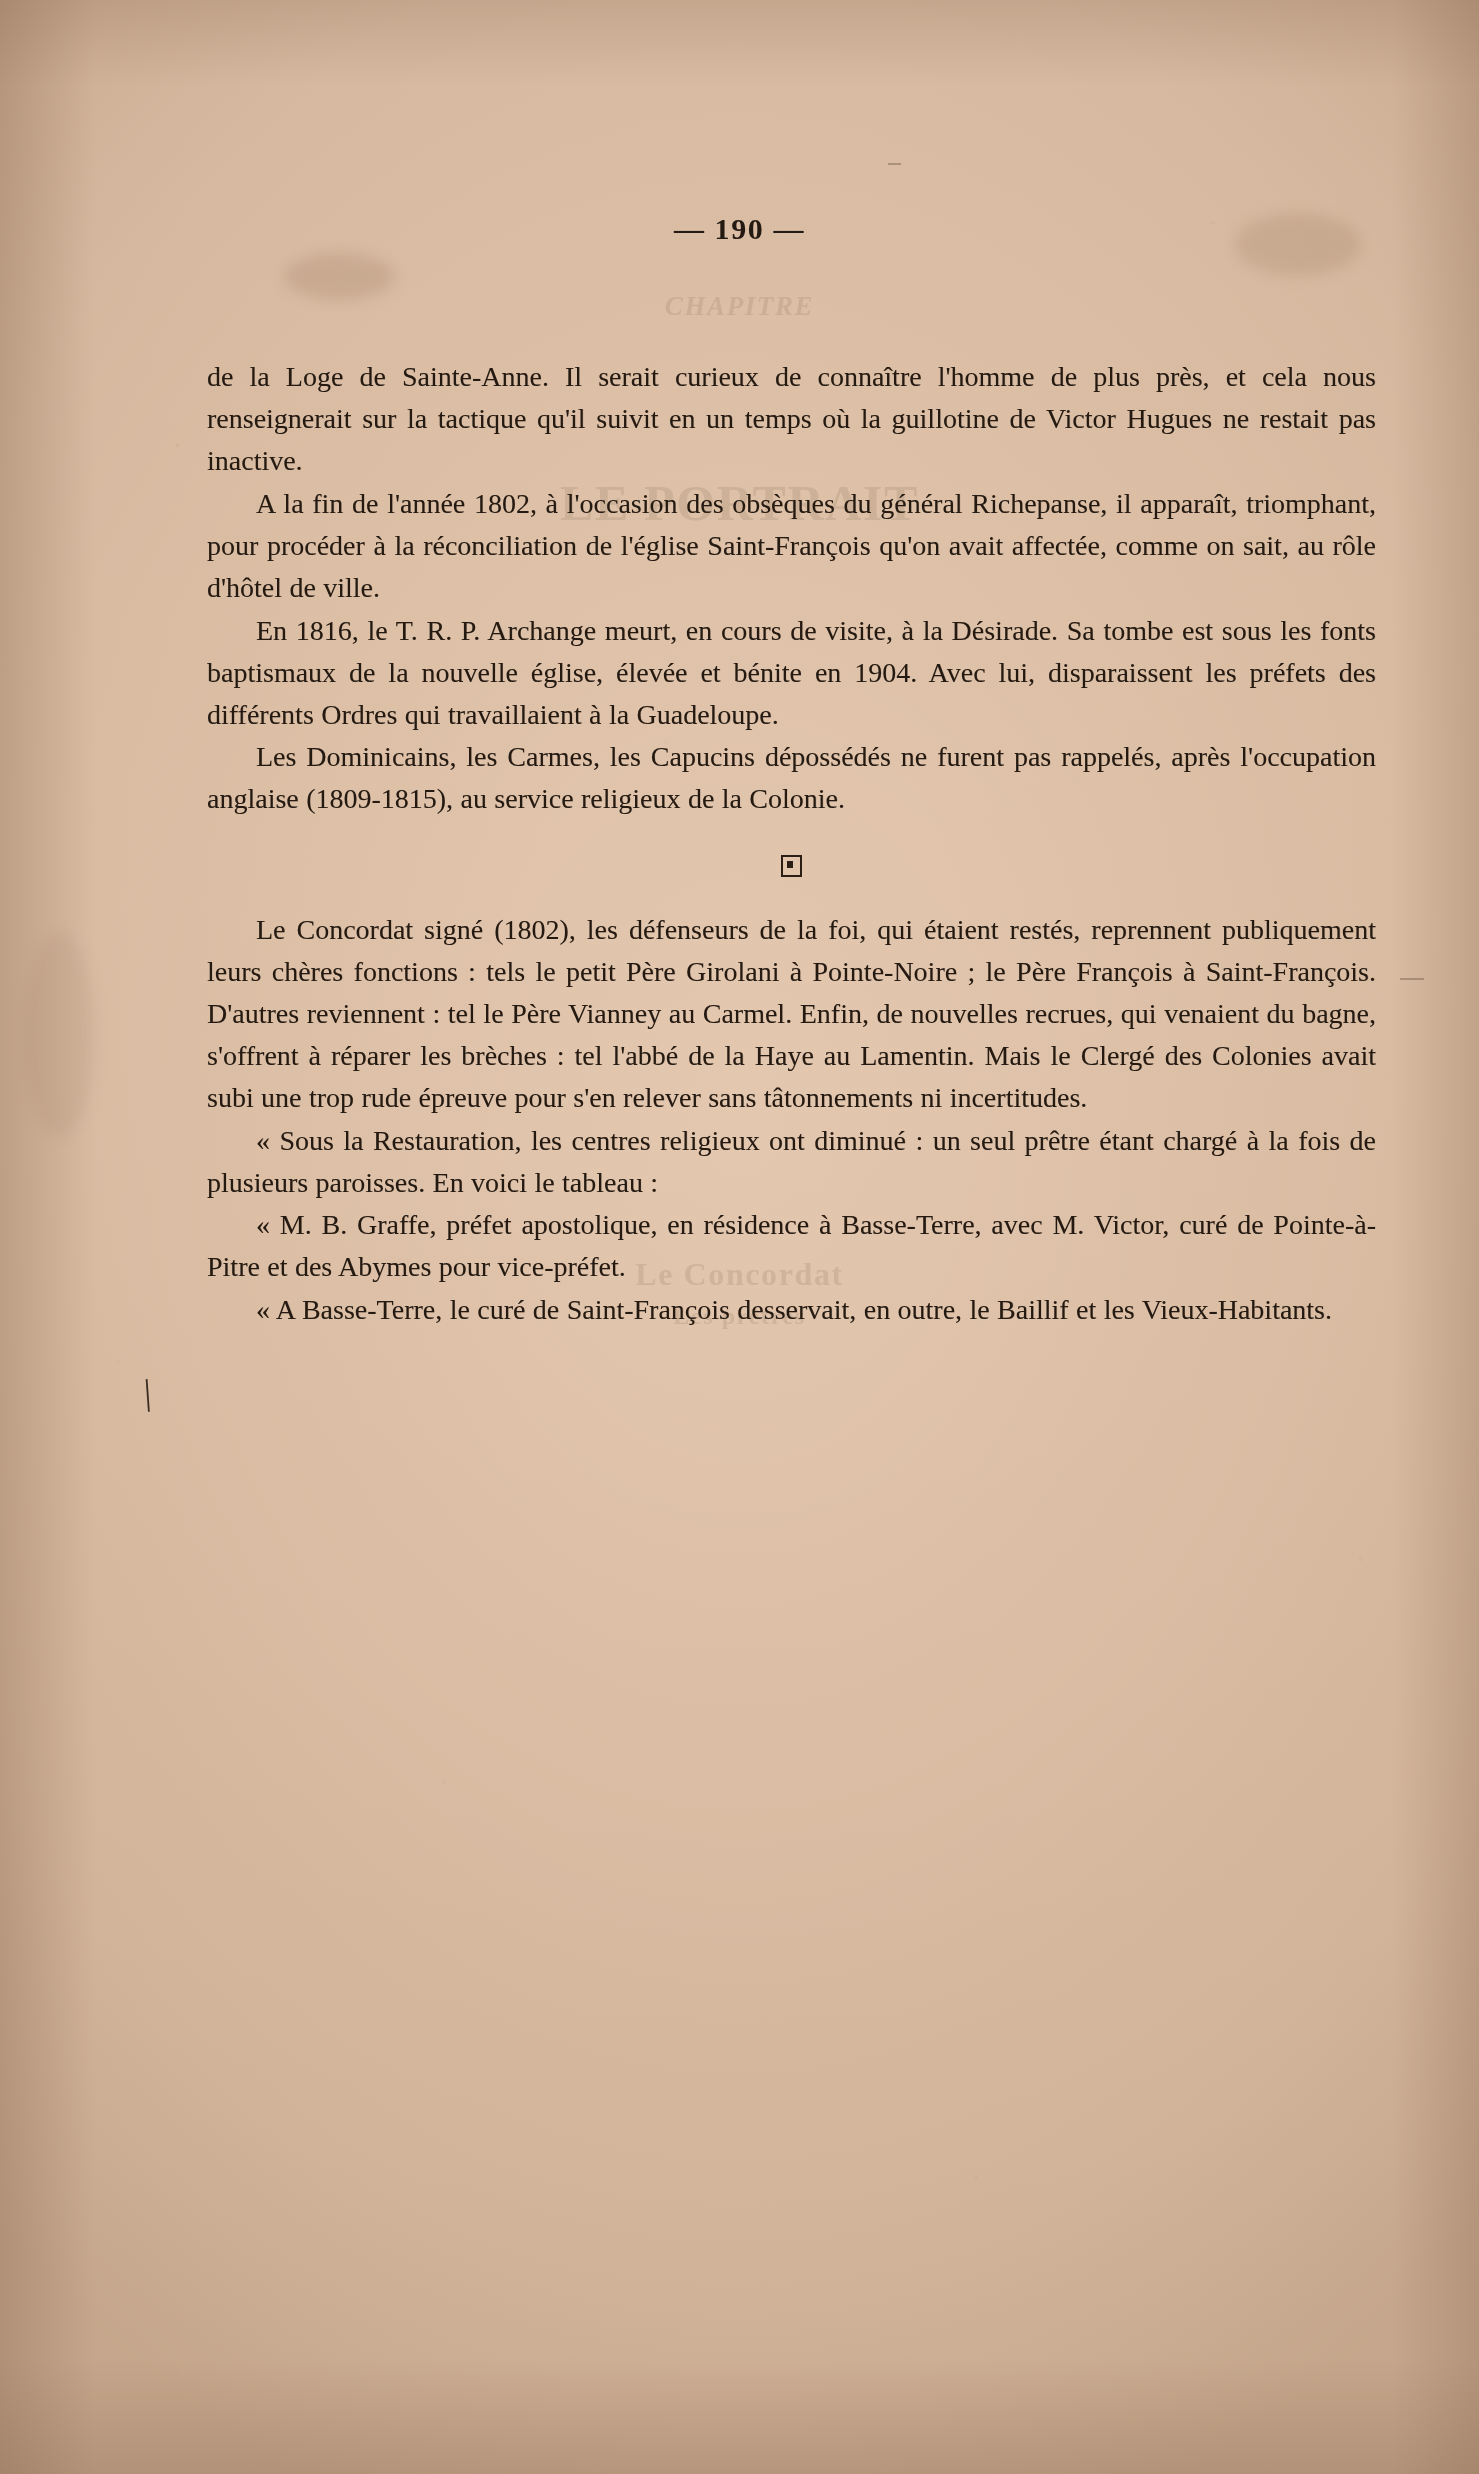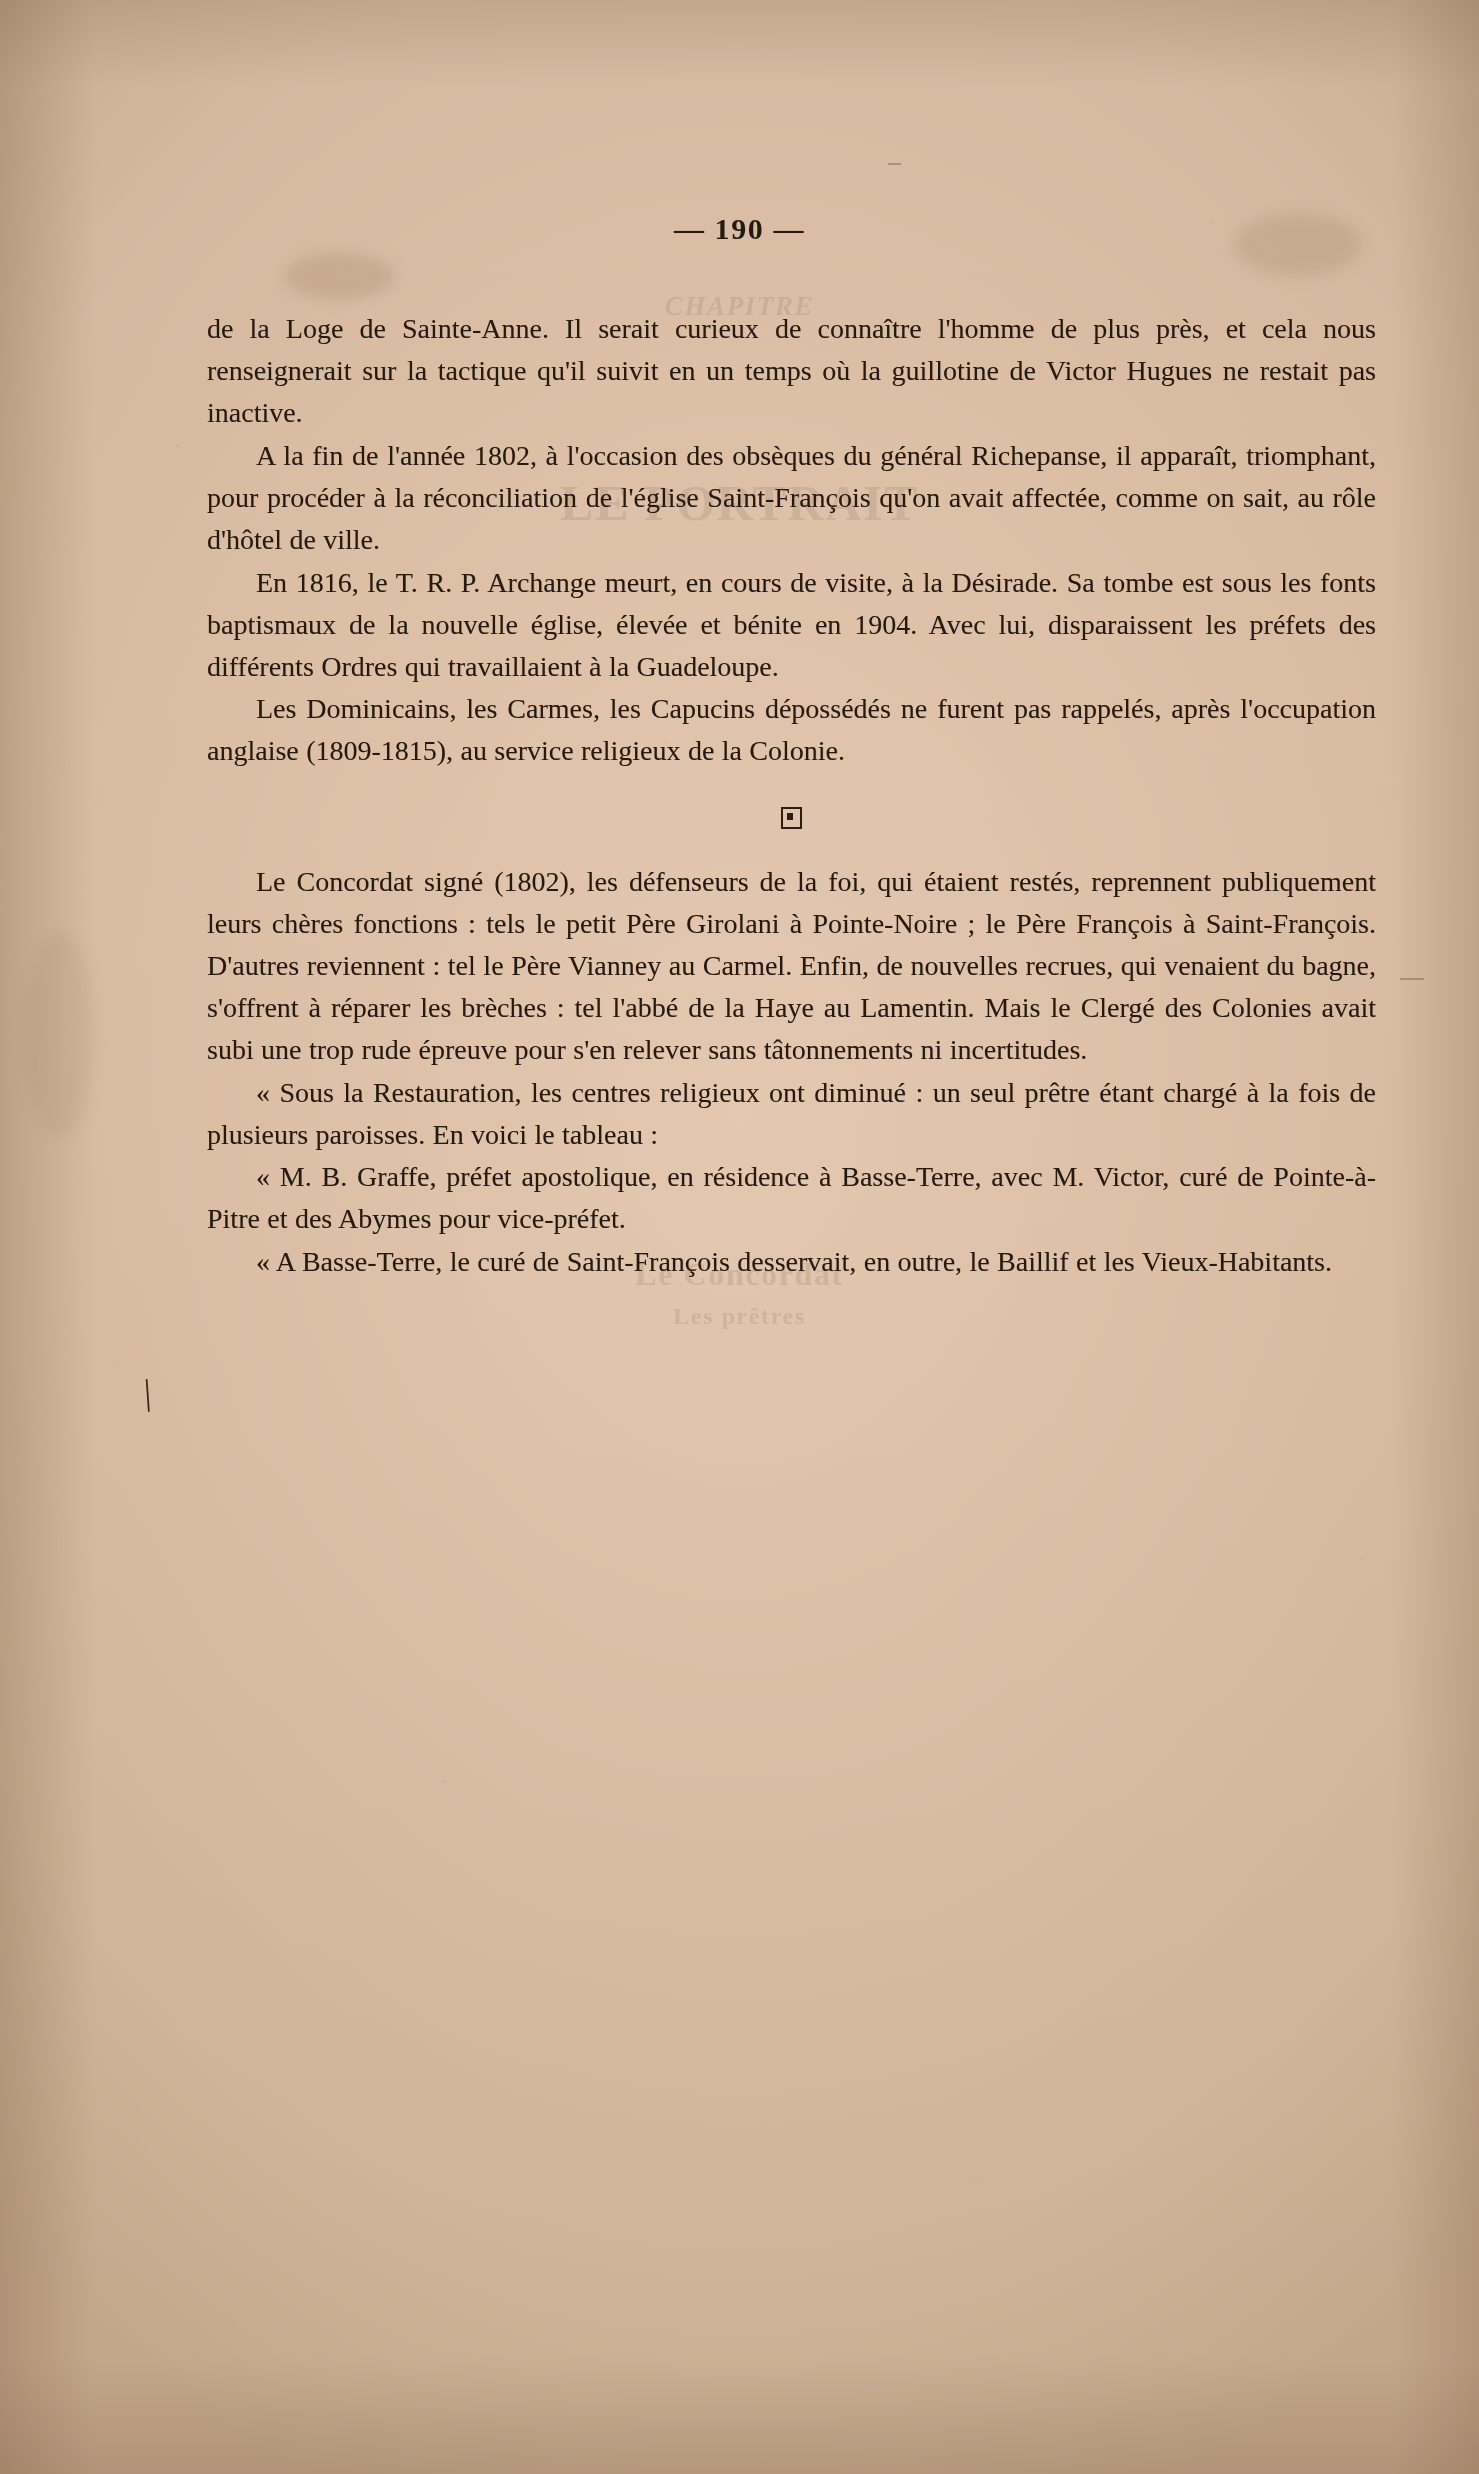--- a/index.html
+++ b/index.html
@@ -79,21 +79,21 @@
     margin: 0 0 0.8px 0;
     font-size: 28px;
     line-height: 42px;
     text-align: justify;
     text-indent: 49px;
     -webkit-hyphens: none;
     hyphens: none;
     word-spacing: 0.4px;
     text-shadow: 0.3px 0.2px 0 rgba(60,40,25,0.25);
   }
-  p.noindent { text-indent: 0; }
+  p.noindent { text-indent: 0; margin-top: 48px; }
 
   .divider {
     text-align: center;
     margin: 35px 0 32px 0;
     line-height: 0;
   }
   .divider .glyph {
     display: inline-block;
     width: 17.4px;
     height: 17.4px;

